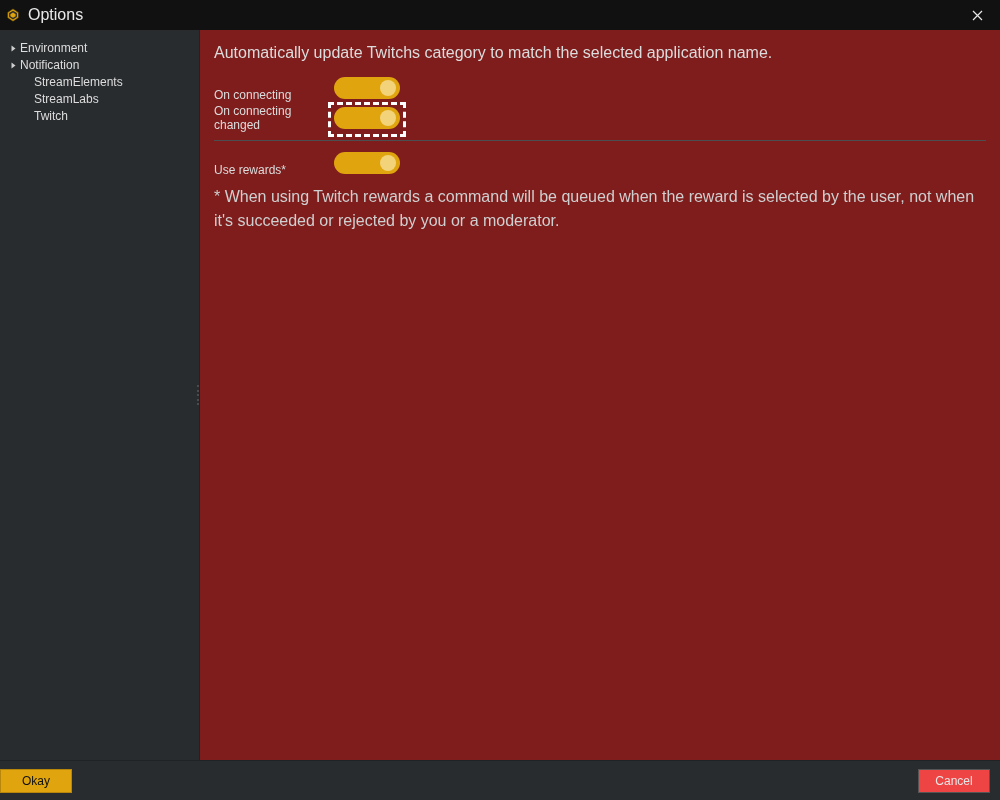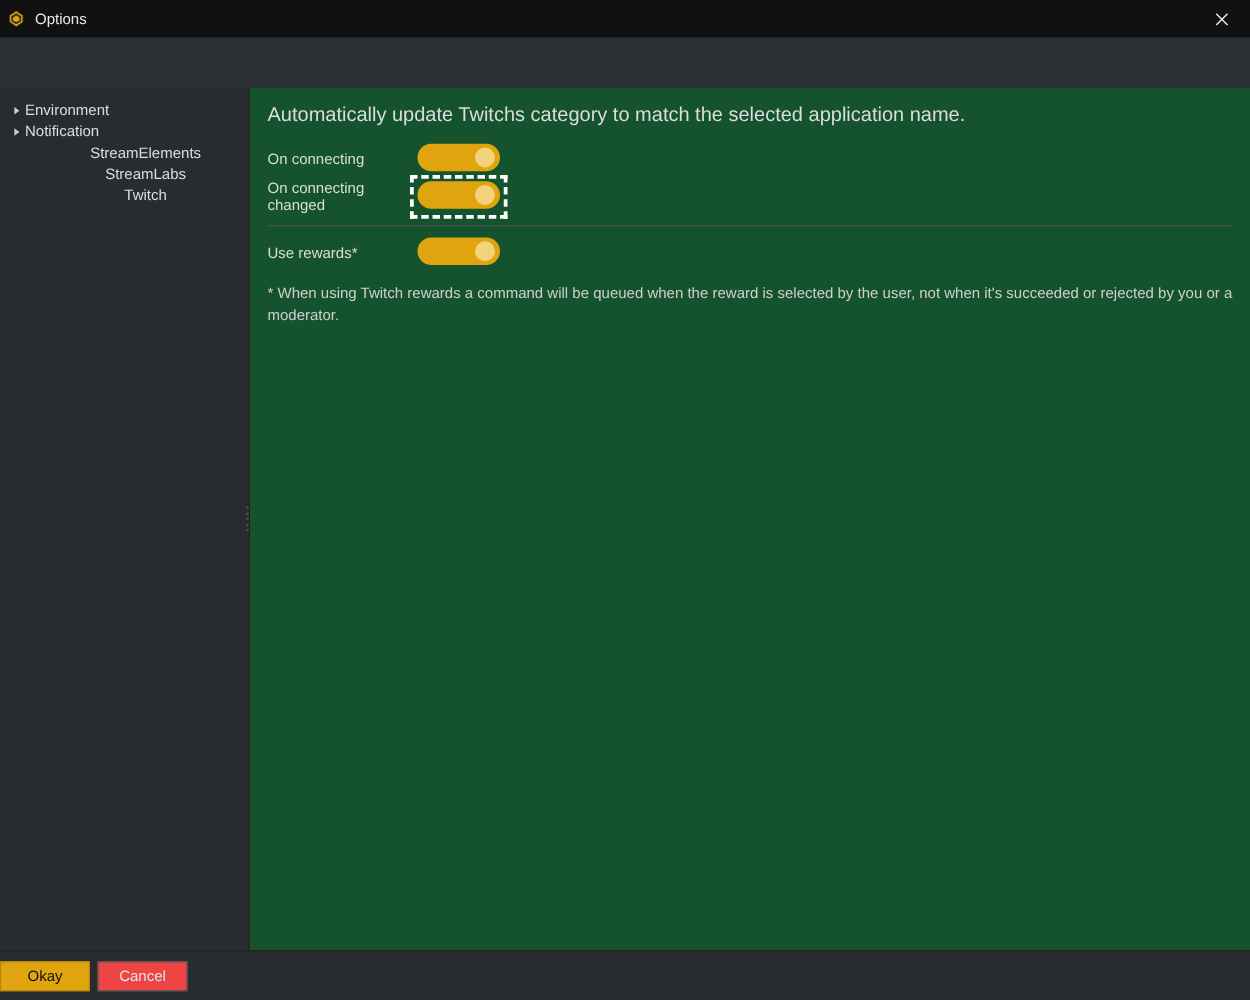--- a/index.html
+++ b/index.html
@@ -13,39 +13,38 @@
       flex-direction: column;
     }
     
     .titlebar {
       height: 30px;
       background: #111111;
       display: flex;
       align-items: center;
       padding-left: 6px;
       color: #e8e8e8;
-      font-size: 12px;
+      font-size: 16px;
     }
     .titlebar .app-icon {
       width: 14px; height: 14px; margin-right: 8px;
     }
     .titlebar .app-icon svg { display:block; }
     .titlebar .title { flex: 0 0 auto; }
     .titlebar-spacer { flex: 1; }
     .titlebar .close {
       width: 46px; height: 30px; display:flex; align-items:center; justify-content:center;
       color:#e8e8e8;
     }
     
     .content {
       flex: 1;
       display: flex;
-      background: #14532d;
+      background: #7f1d1d;
       position: relative;
-      margin-top: 40px;
     }
     
     .sidebar {
       width: 200px;
       background: #292c2f;
       border-right: 1px solid #202224;
       padding-top: 10px;
       position: relative;
     }
     .tree-item {
@@ -55,67 +54,67 @@
       font-size: 12px;
       color: #dddddd;
       padding-left: 20px;
       line-height: 17px;
       cursor: pointer;
     }
     .tree-item .caret {
       width: 10px; display:inline-flex; align-items:center; justify-content:center;
       margin-left:-12px; margin-right:2px; color:#cfcfcf;
     }
-    .tree-item.child { padding-left: 34px; justify-content: center; }
+    .tree-item.child { padding-left: 34px; }
     
     .grip {
       position:absolute;
       right:-1px;
       top:50%;
       transform:translateY(-50%);
       width:5px; height:20px;
       display:flex; flex-direction:column; justify-content:space-between; align-items:center;
       opacity:0.35;
     }
     .grip span{ width:2px; height:2px; background:#888; display:block;}
     
     .main {
       flex:1;
       padding: 14px 14px 0 14px;
       color:#e2e2e2;
       overflow:auto;
     }
     .desc { font-size:16px; color:#dcdcdc; margin-bottom:10px; }
     .row {
-      display:flex; align-items:center; height:30px;
+      display:flex; align-items:flex-end; height:30px;
     }
     .row .label { width:120px; font-size:12px; color:#dcdcdc; }
     .toggle {
       width:66px; height:22px; border-radius:11px; background:#e0a50e;
       position:relative; display:inline-block;
     }
     .toggle .knob{
       position:absolute; top:3px; right:4px; width:16px; height:16px; border-radius:50%;
       background:#f3d37a;
     }
     .toggle-wrap { position:relative; display:inline-block; }
     .highlight {
       position:absolute;
       top:-5px; left:-6px; right:-6px; bottom:-5px;
       border:3px dashed #ffffff;
       pointer-events:none;
     }
     hr.sep { border:none; border-top:1px solid #4c4f52; margin:8px 0 6px 0; }
-    .footnote { font-size:12px; color:#cfcfcf; margin-top:8px; line-height:1.5; }
+    .footnote { font-size:16px; color:#cfcfcf; margin-top:8px; line-height:1.5; }
     
     .footer {
       height: 40px;
       background:#292c2f;
       border-top:1px solid #202224;
-      display:flex; align-items:center; justify-content:flex-start;
+      display:flex; align-items:center; justify-content:space-between;
       padding-right:10px;
       gap:6px;
     }
     .btn {
       min-width:72px; height:24px; font-size:12px;
       display:inline-flex; align-items:center; justify-content:center;
       border:1px solid #555; background:#ef4444; color:#e6e6e6;
       padding:0 14px; cursor:pointer;
     }
     .btn.primary { background:#e0a50e; border-color:#b8860b; color:#111; }

